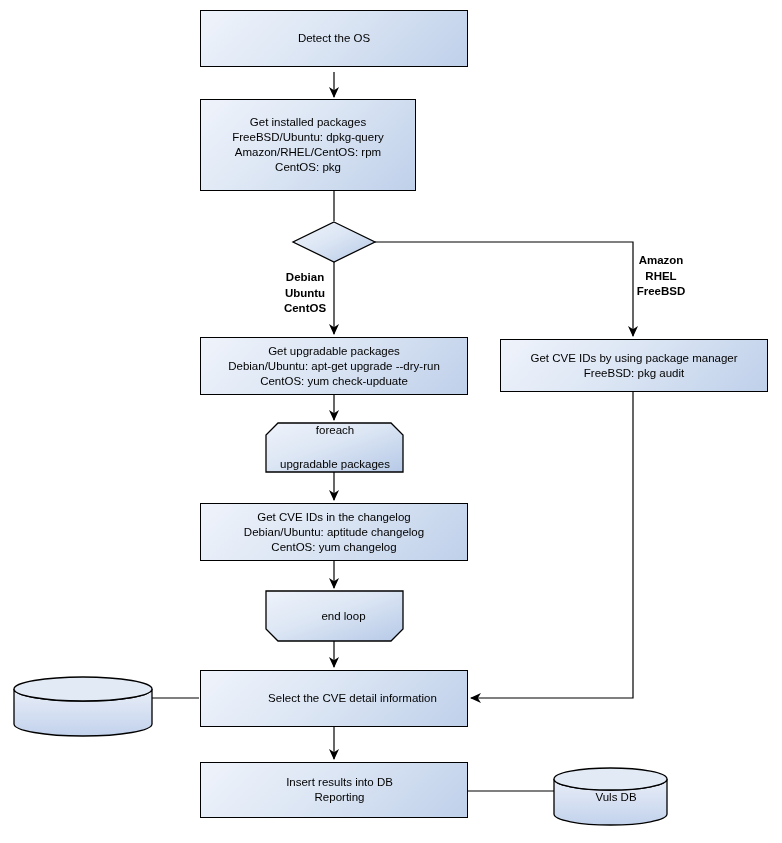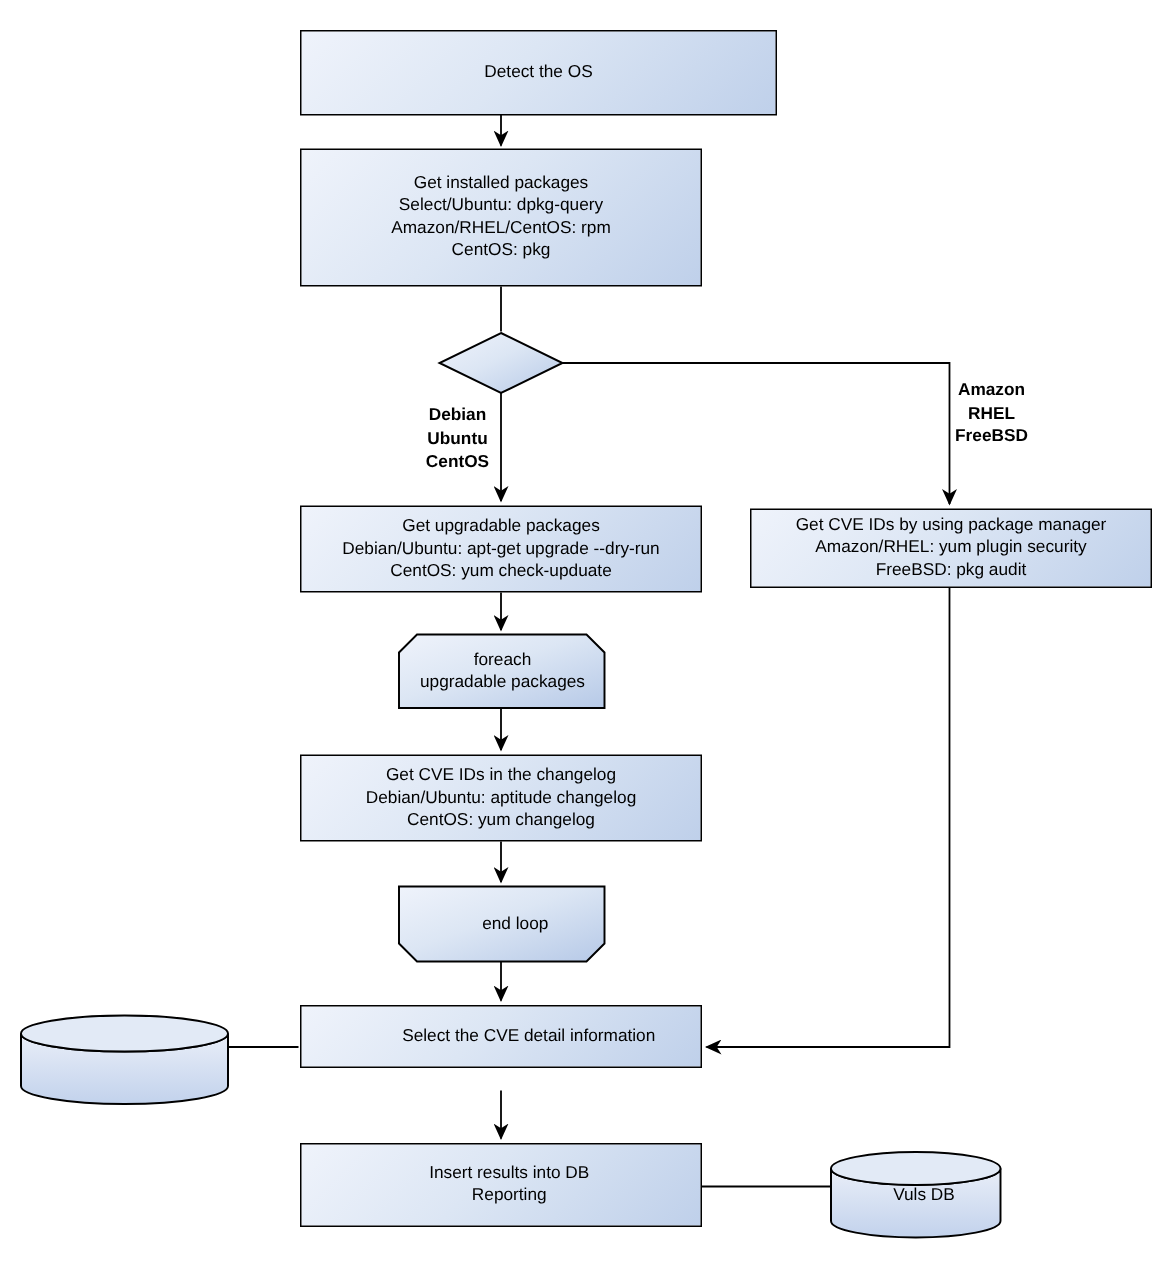--- a/index.html
+++ b/index.html
@@ -97,59 +97,58 @@
 
     <polygon points="266,591 403,591 403,629 391,641 278,641 266,629" fill="url(#gfill)" stroke="#000" stroke-width="1.3"></polygon>
 
     <path d="M14,689 L14,724 A69,12 0 0 0 152,724 L152,689 A69,12 0 0 1 14,689 Z" fill="url(#gcyl)" stroke="#000" stroke-width="1.3"></path>
     <ellipse cx="83" cy="689" rx="69" ry="12" fill="#e2eaf6" stroke="#000" stroke-width="1.3"></ellipse>
 
     <path d="M554,779 L554,814 A56.5,11 0 0 0 667,814 L667,779 A56.5,11 0 0 1 554,779 Z" fill="url(#gcyl)" stroke="#000" stroke-width="1.3"></path>
     <ellipse cx="610.5" cy="779" rx="56.5" ry="11" fill="#e2eaf6" stroke="#000" stroke-width="1.3"></ellipse>
   </svg>
 
-  <div class="node" style="left:200px; top:20px; width:318px; height:57px;">
+  <div class="node" style="left:200px; top:10px; width:268px; height:57px;">
     <div class="ln">Detect the OS</div>
   </div>
 
-  <div class="node" style="left:200px; top:99px; width:268px; height:92px;">
+  <div class="node" style="left:200px; top:99px; width:216px; height:92px;">
     <div class="ln">Get installed packages</div>
-    <div class="ln">Select/Ubuntu: dpkg-query</div>
+    <div class="ln">FreeBSD/Ubuntu: dpkg-query</div>
     <div class="ln">Amazon/RHEL/CentOS: rpm</div>
     <div class="ln">CentOS: pkg</div>
   </div>
 
   <div class="node" style="left:200px; top:337px; width:268px; height:58px;">
     <div class="ln">Get upgradable packages</div>
     <div class="ln">Debian/Ubuntu: apt-get upgrade --dry-run</div>
     <div class="ln">CentOS: yum check-upduate</div>
   </div>
 
   <div class="node" style="left:500px; top:339px; width:268px; height:53px;">
     <div class="ln">Get CVE IDs by using package manager</div>
-    <div class="ln">Amazon/RHEL: yum plugin security</div>
     <div class="ln">FreeBSD: pkg audit</div>
   </div>
 
   <div class="node" style="left:200px; top:503px; width:268px; height:58px;">
     <div class="ln">Get CVE IDs in the changelog</div>
     <div class="ln">Debian/Ubuntu: aptitude changelog</div>
     <div class="ln">CentOS: yum changelog</div>
   </div>
 
-  <div class="node" style="left:200px; top:670px; width:268px; height:42px;padding-left:37px;">
+  <div class="node" style="left:200px; top:670px; width:268px; height:57px;padding-left:37px;">
     <div class="ln">Select the CVE detail information</div>
   </div>
 
   <div class="node" style="left:200px; top:762px; width:268px; height:56px;padding-left:11px;">
     <div class="ln">Insert results into DB</div>
     <div class="ln">Reporting</div>
   </div>
 
-  <div class="overlay-text" style="left:266px; top:423px; width:138px; height:49px;">
+  <div class="overlay-text" style="left:266px; top:423px; width:138px; height:49px;justify-content:space-between;">
     <div class="ln">foreach</div>
     <div class="ln">upgradable packages</div>
   </div>
 
   <div class="overlay-text" style="left:266px; top:591px; width:155px; height:50px;">
     <div class="ln">end loop</div>
   </div>
 
 
   <div class="overlay-text" style="left:554px; top:787px; width:124px; height:20px;">

